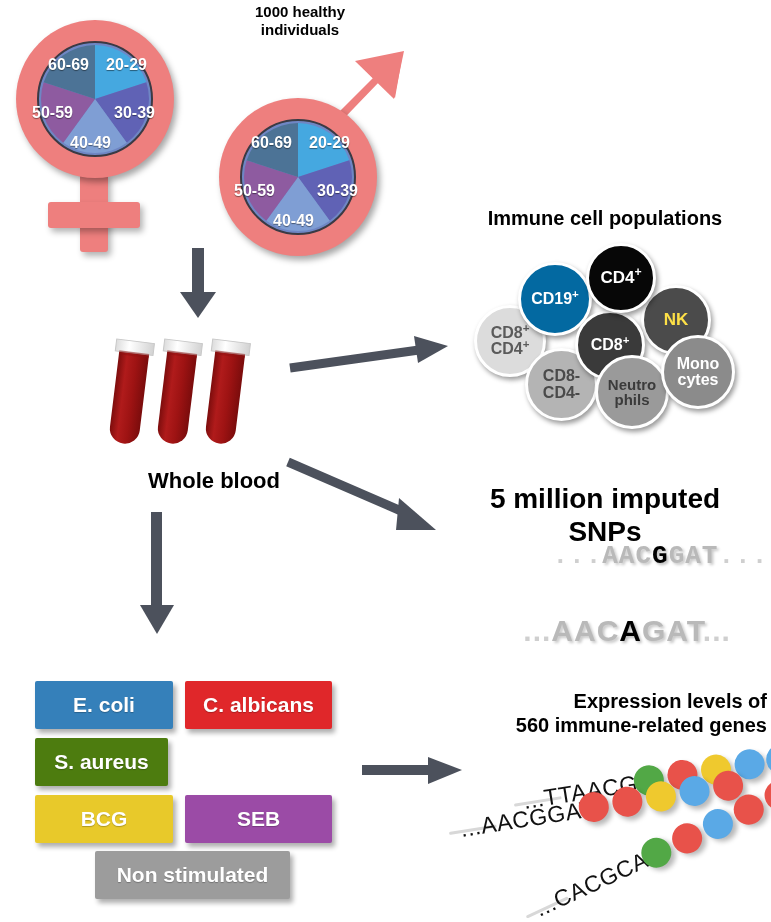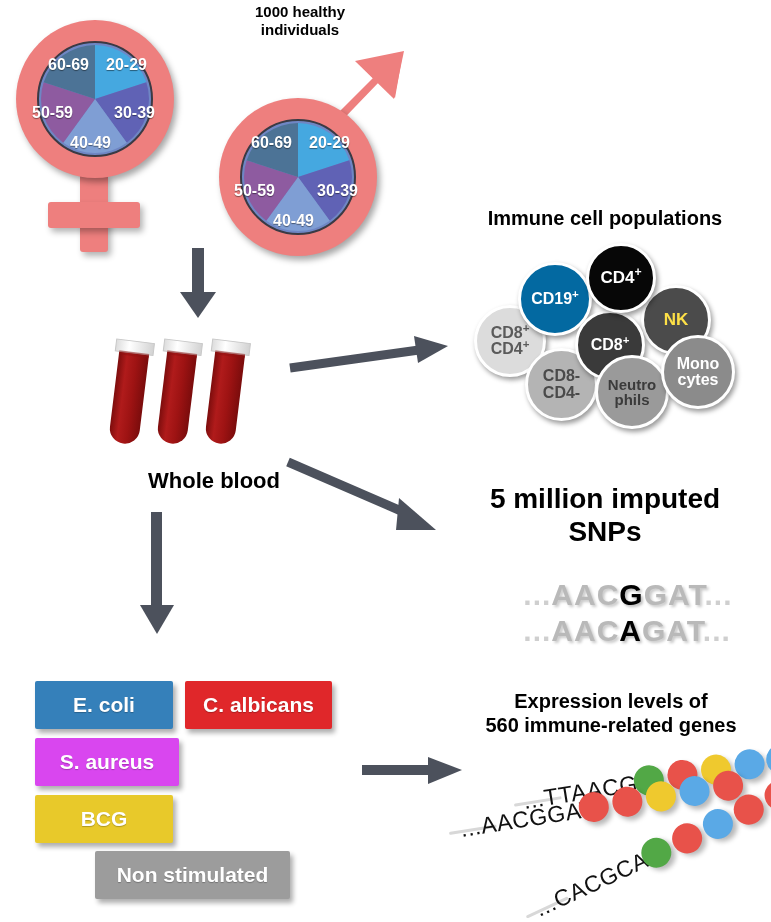--- a/index.html
+++ b/index.html
@@ -228,52 +228,55 @@
     <div class="cell" style="left:661px;top:335px;width:74px;height:74px;background:#8b8b8b;color:#fff;font-size:16px;z-index:5;">
       <div>
         <span>Mono</span>
         <span>cytes</span>
       </div>
     </div>
   </div>
 
   <div class="abs hdr" style="left:455px;top:482px;width:300px;font-size:28px;">5 million imputed SNPs</div>
 
-  <div class="snpline" style="left:486px;top:544px;font-size:30px;">
+  <div class="snpline" style="left:486px;top:511px;font-size:26px;font-family:Liberation Mono, monospace;">
     <span class="d">...</span><span class="g">AAC</span><span class="b">G</span><span class="g">GAT</span><span class="d">...</span>
   </div>
 
   <div class="snpline" style="left:486px;top:580px;font-size:30px;">
     <span class="d">...</span><span class="g">AAC</span><span class="b">A</span><span class="g">GAT</span><span class="d">...</span>
   </div>
 
   <div class="pill" style="left:35px;top:681px;width:138px;height:48px;background:#3580ba;font-size:21px;">
     <span>E. coli</span>
   </div>
   <div class="pill" style="left:185px;top:681px;width:147px;height:48px;background:#e0272a;font-size:21px;justify-content:center;">
     <span>C. albicans</span>
   </div>
-  <div class="pill" style="left:35px;top:738px;width:144px;height:48px;background:#d946ef;font-size:21px;">
+  <div class="pill" style="left:35px;top:738px;width:133px;height:48px;background:#4d7c0f;font-size:21px;">
     <span>S. aureus</span>
   </div>
   <div class="pill" style="left:35px;top:795px;width:138px;height:48px;background:#e8c92a;font-size:21px;">
     <span>BCG</span>
+  </div>
+  <div class="pill" style="left:185px;top:795px;width:147px;height:48px;background:#9b4ba6;font-size:21px;">
+    <span>SEB</span>
   </div>
   <div class="pill" style="left:95px;top:851px;width:195px;height:48px;background:#9c9c9c;font-size:21px;">
     <span>Non stimulated</span>
   </div>
 
   <div class="arrow" style="left:362px;top:755px;">
     <svg width="105" height="34" viewBox="0 0 105 34">
       <rect x="0" y="10" width="72" height="10" fill="#4c515c"></rect>
       <path d="M66 2 L100 15 L66 29 Z" fill="#4c515c"></path>
     </svg>
   </div>
 
-  <div class="abs hdr" style="left:455px;top:690px;width:312px;font-size:20px;">
+  <div class="abs hdr" style="left:455px;top:690px;width:312px;font-size:20px;text-align:right;">
     <div>Expression levels of</div>
     <div>560 immune-related genes</div>
   </div>
 
   <div class="strand" style="left:525px;top:790px;width:250px;height:40px;transform:rotate(-9deg);">
     <div class="lead" style="left:-10px;top:12px;width:48px;"></div>
     <div class="seq" style="font-size:23px;top:-2px;left:0;">...TTAACGG</div>
     <div class="dot" style="left:112px;top:-5px;width:30px;height:30px;background:#52a846;"></div>
     <div class="dot" style="left:146px;top:-5px;width:30px;height:30px;background:#e8524a;"></div>
     <div class="dot" style="left:180px;top:-5px;width:30px;height:30px;background:#efc92e;"></div>

